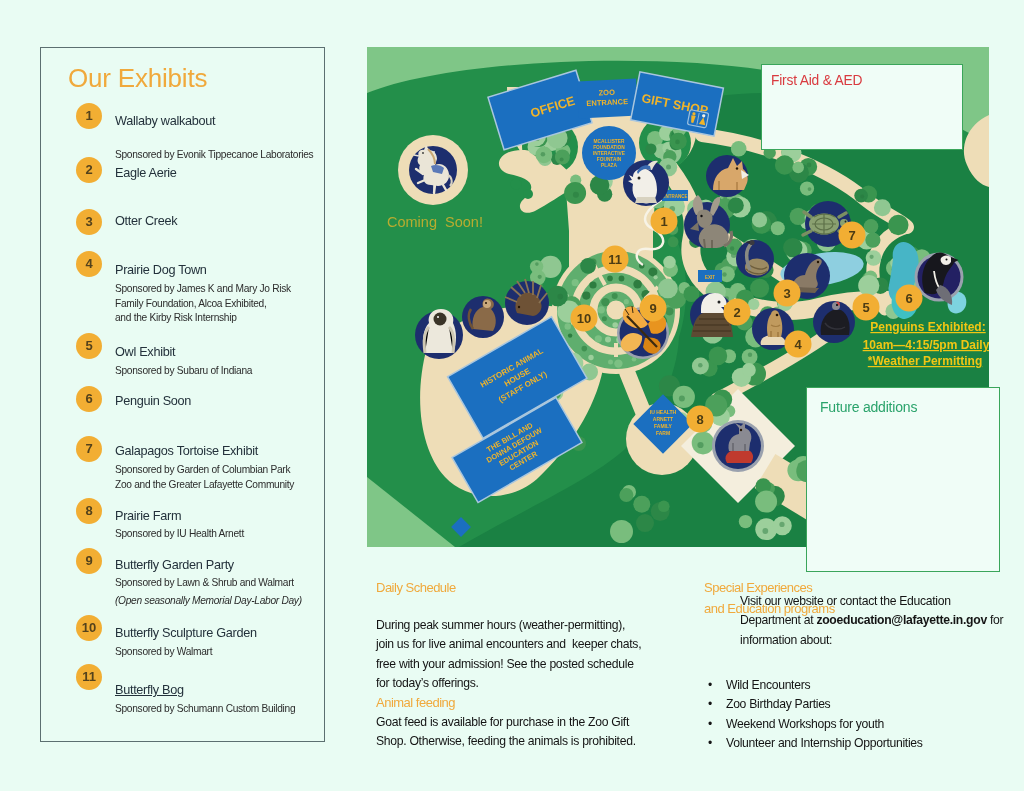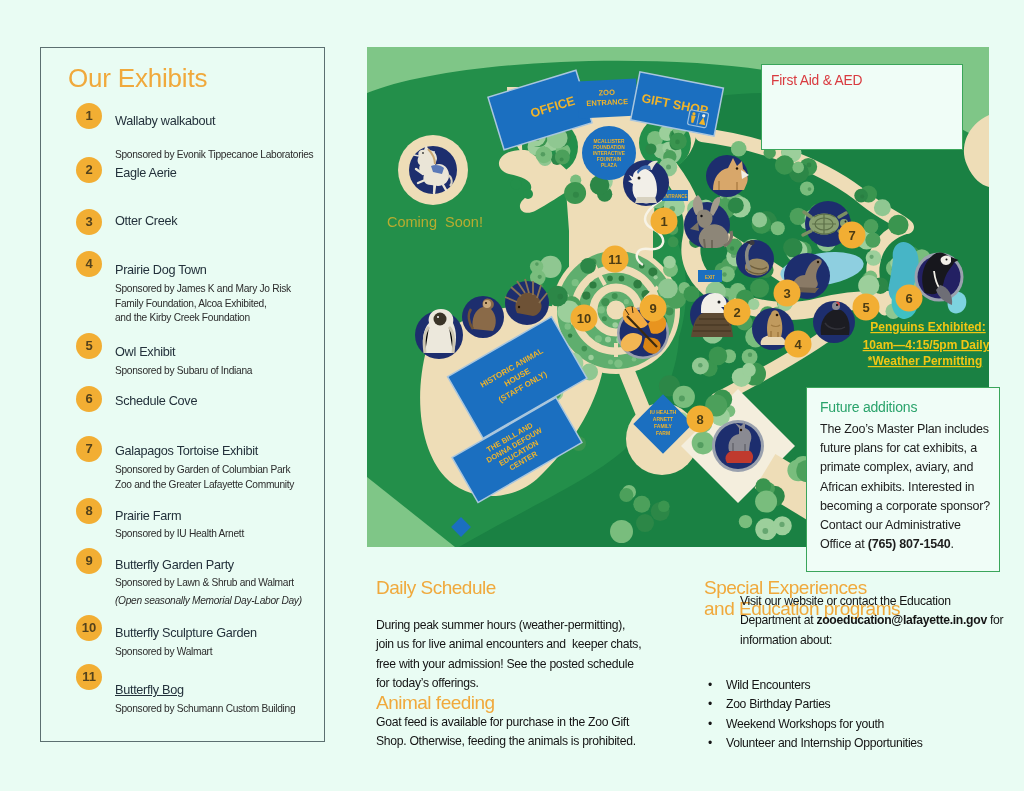--- a/index.html
+++ b/index.html
@@ -14,21 +14,21 @@
 .it{font-style:italic;}
 
 .infobox{background:#f0fdf7;border:1.5px solid #3aa55a;}
 #firstaid{left:761px;top:64px;width:200px;height:84px;}
 #firstaid .h{position:absolute;left:9px;top:8px;font-size:13.8px;color:#d93a3f;letter-spacing:-0.2px;}
 #firstaid .b{position:absolute;left:9px;top:27px;font-size:11.2px;line-height:17.2px;color:#1d1d1d;white-space:nowrap;letter-spacing:-0.3px;}
 #future{left:806px;top:387px;width:192px;height:183px;}
 #future .h{position:absolute;left:13px;top:11px;font-size:14px;color:#2aa36b;letter-spacing:-0.2px;}
 #future .b{position:absolute;left:13px;top:32px;font-size:12.5px;line-height:19.2px;color:#1d1d1d;white-space:nowrap;letter-spacing:-0.2px;}
 
-.oh{position:absolute;font-size:19px;color:#f0a93c;font-weight:400;white-space:nowrap;letter-spacing:-0.5px;line-height:20.8px;}
+.oh{position:absolute;font-size:13px;color:#f0a93c;font-weight:400;white-space:nowrap;letter-spacing:-0.5px;line-height:20.8px;}
 .bt{position:absolute;font-size:12.2px;line-height:19.4px;color:#141414;white-space:nowrap;letter-spacing:-0.3px;}
 </style>
 </head>
 <body>
 
 <div id="panel" class="abs">
 
 <h1>Our Exhibits</h1>
 
 <div class="num" style="top:54.5px;">1</div>
@@ -38,28 +38,28 @@
 <div class="num" style="top:109px;">2</div>
 <div class="ti" style="top:118px;">Eagle Aerie</div>
 
 <div class="num" style="top:161px;">3</div>
 <div class="ti" style="top:166px;">Otter Creek</div>
 
 <div class="num" style="top:203px;">4</div>
 <div class="ti" style="top:215px;">Prairie Dog Town</div>
 <div class="sp" style="top:235px;">Sponsored by James K and Mary Jo Risk</div>
 <div class="sp" style="top:250px;">Family Foundation, Alcoa Exhibited,</div>
-<div class="sp" style="top:264px;">and the Kirby Creek Foundation</div>
+<div class="sp" style="top:264px;">and the Kirby Risk Internship</div>
 
 <div class="num" style="top:285px;">5</div>
 <div class="ti" style="top:297px;">Owl Exhibit</div>
 <div class="sp" style="top:317px;">Sponsored by Subaru of Indiana</div>
 
 <div class="num" style="top:337.5px;">6</div>
-<div class="ti" style="top:346px;">Schedule Cove</div>
+<div class="ti" style="top:346px;">Penguin Soon</div>
 
 <div class="num" style="top:388px;">7</div>
 <div class="ti" style="top:396px;">Galapagos Tortoise Exhibit</div>
 <div class="sp" style="top:416px;">Sponsored by Garden of Columbian Park</div>
 <div class="sp" style="top:431px;">Zoo and the Greater Lafayette Community</div>
 
 <div class="num" style="top:450px;">8</div>
 <div class="ti" style="top:461px;">Prairie Farm</div>
 <div class="sp" style="top:480px;">Sponsored by IU Health Arnett</div>
 
@@ -748,21 +748,20 @@
       <text x="558" y="318" text-decoration="underline">*Weather Permitting</text>
     </g>
 </svg>
 
 <div id="firstaid" class="abs infobox">
 <div class="h">First Aid &amp; AED</div>
 </div>
 
 <div id="future" class="abs infobox">
 <div class="h">Future additions</div>
-<div class="b">The Zoo’s Master Plan includes<br>future plans for cat exhibits, a<br>primate complex, aviary, and<br>African exhibits. Interested in<br>becoming a corporate sponsor?<br>Contact our Administrative<br>Office at <b>(765) 807-1540</b>.</div>
 </div>
 
 <div class="oh" style="left:376px;top:578px;">Daily Schedule</div>
 
 <div class="bt" style="left:376px;top:616px;">During peak summer hours (weather-permitting),<br>join us for live animal encounters and&nbsp; keeper chats,<br>free with your admission! See the posted schedule<br>for today’s offerings.</div>
 
 <div class="oh" style="left:376px;top:693px;">Animal feeding</div>
 
 <div class="bt" style="left:376px;top:713px;">Goat feed is available for purchase in the Zoo Gift<br>Shop. Otherwise, feeding the animals is prohibited.</div>
 

